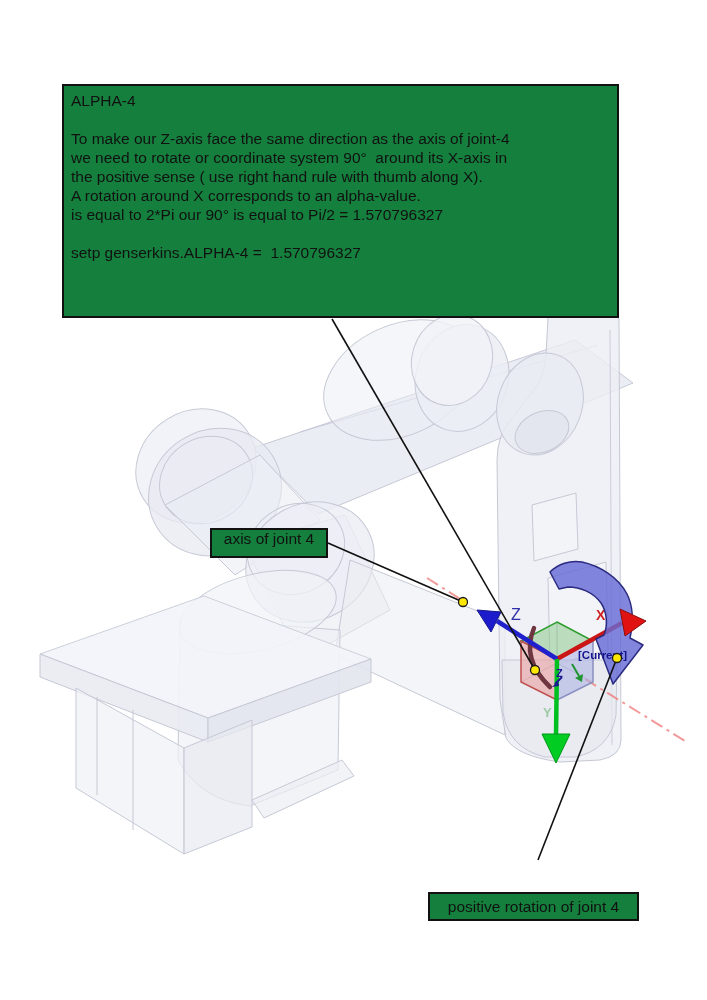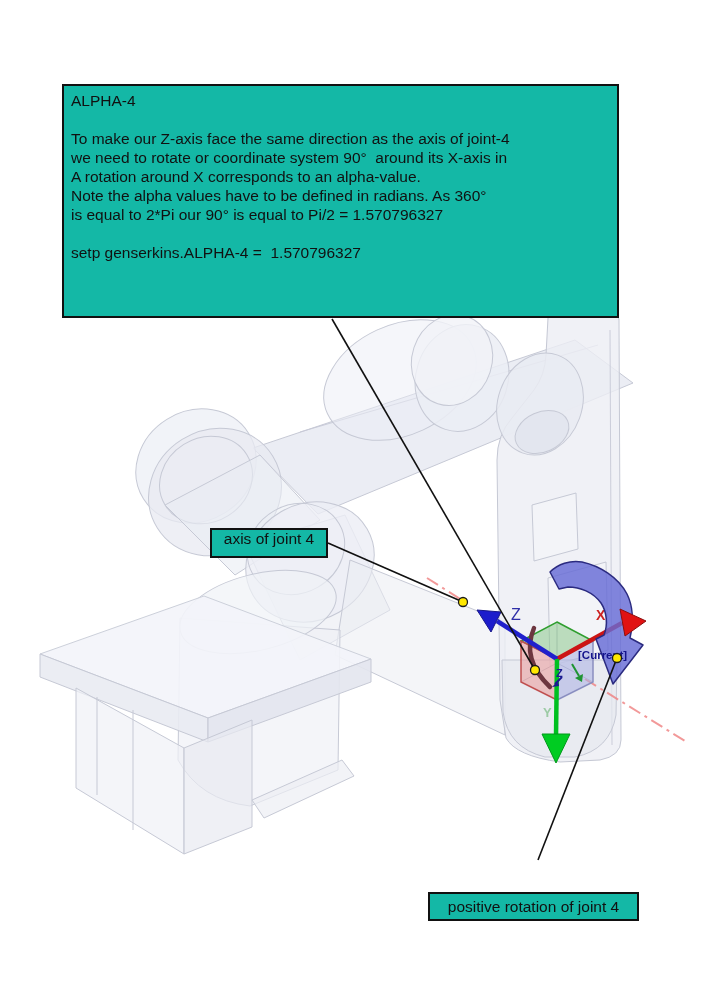--- a/index.html
+++ b/index.html
@@ -1,19 +1,19 @@
 <!DOCTYPE html>
 <html><head>
 <meta charset="utf-8">
 <style>
   html,body{margin:0;padding:0;background:#ffffff;}
   #page{position:relative;width:707px;height:1000px;background:#ffffff;overflow:hidden;
         font-family:"Liberation Sans",sans-serif;color:#111;}
   #scene{position:absolute;left:0;top:0;}
-  .callout-box{position:absolute;background:#14b8a6;border:2px solid #111;box-sizing:border-box;}
+  .callout-box{position:absolute;background:#15803d;border:2px solid #111;box-sizing:border-box;}
   #note-box{left:62px;top:84px;width:557px;height:234px;padding:5px 7px;}
   #note-box .nline{white-space:pre;font-size:15.5px;line-height:19px;}
   #note-box .spacer{height:19px;}
   #axis-label-box{left:210px;top:528px;width:118px;height:30px;display:flex;align-items:flex-start;justify-content:center;}
   #axis-label-box .ltxt{font-size:15.5px;white-space:pre;}
   #rot-label-box{left:428px;top:860px;width:211px;height:29px;display:flex;align-items:center;justify-content:center;margin-top:32px;}
   #rot-label-box .ltxt{font-size:15.5px;white-space:pre;}
 </style>
 </head>
 <body>
@@ -126,22 +126,22 @@
     <circle cx="535" cy="670" r="4.5"></circle>
     <circle cx="617" cy="658" r="4.5"></circle>
   </g>
 </svg>
 
   <div id="note-box" class="callout-box">
     <div class="nline">ALPHA-4</div>
     <div class="spacer"></div>
     <div class="nline">To make our Z-axis face the same direction as the axis of joint-4</div>
     <div class="nline">we need to rotate or coordinate system 90°  around its X-axis in</div>
+    <div class="nline">the positive sense ( use right hand rule with thumb along X).</div>
     <div class="nline">A rotation around X corresponds to an alpha-value.</div>
-    <div class="nline">Note the alpha values have to be defined in radians. As 360°</div>
     <div class="nline">is equal to 2*Pi our 90° is equal to Pi/2 = 1.570796327</div>
     <div class="spacer"></div>
     <div class="nline">setp genserkins.ALPHA-4 =  1.570796327</div>
   </div>
 
   <div id="axis-label-box" class="callout-box">
     <span class="ltxt">axis of joint 4</span>
   </div>
 
   <div id="rot-label-box" class="callout-box">

